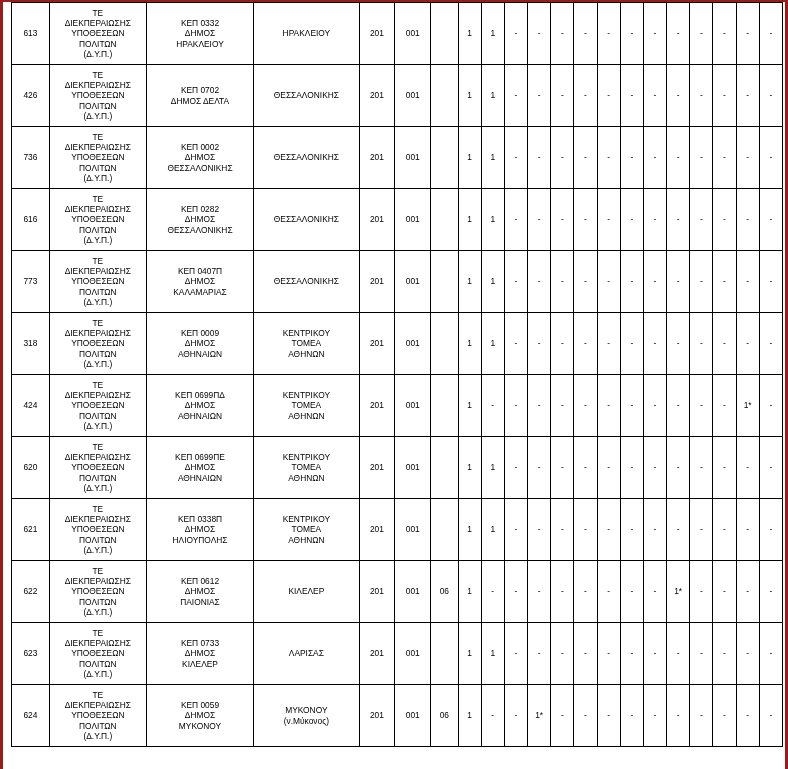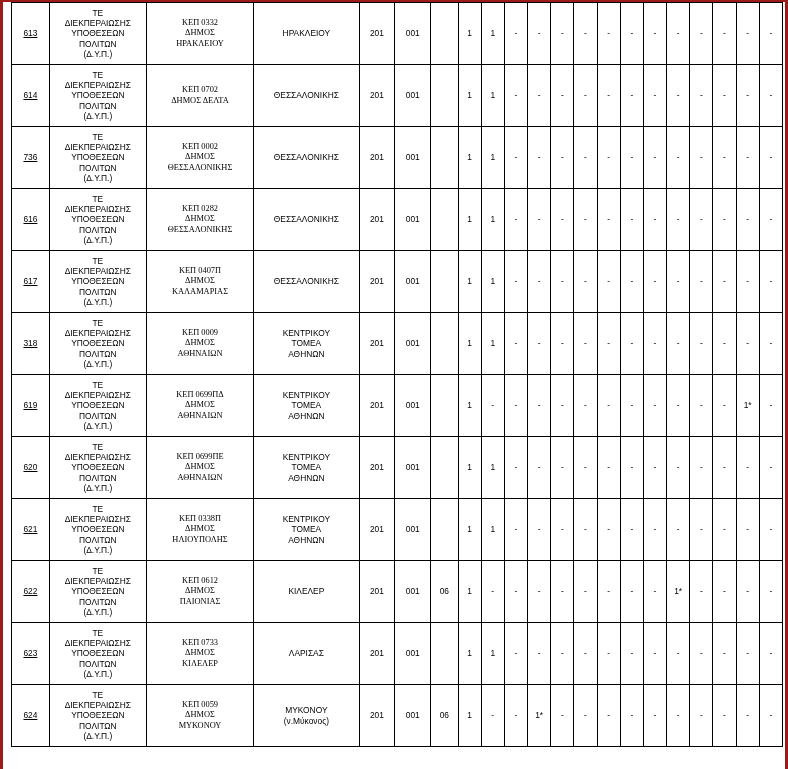--- a/index.html
+++ b/index.html
@@ -47,30 +47,28 @@
     line-height: 10.2px;
     text-align: center;
     vertical-align: middle;
     padding: 1px 1px;
     color: #000;
     overflow: hidden;
     white-space: pre-line;
   }
   td.c-num {
     font-size: 9.4px;
-    text-decoration: underline;
   }
   td.c-cat {
     font-size: 8.2px;
     line-height: 10px;
   }
   td.c-unit {
     font-size: 8.6px;
     line-height: 10.4px;
-    font-family: Liberation Serif, serif;
   }
   td.c-region {
     font-size: 8.6px;
     line-height: 10.4px;
   }
   td.c-code, td.c-code2, td.c-code3 {
     font-size: 8.8px;
   }
   td.c-val {
     font-size: 8.8px;
@@ -129,21 +127,21 @@
             <td class="c-val">-</td>
             <td class="c-val">-</td>
             <td class="c-val">-</td>
             <td class="c-val">-</td>
             <td class="c-val">-</td>
             <td class="c-val">-</td>
             <td class="c-val">-</td>
             <td class="c-val">-</td>
           </tr>
           <tr style="height: 62px;">
-            <td class="c-num">614</td>
+            <td class="c-num">426</td>
             <td class="c-cat">ΤΕ
 ΔΙΕΚΠΕΡΑΙΩΣΗΣ
 ΥΠΟΘΕΣΕΩΝ
 ΠΟΛΙΤΩΝ
 (Δ.Υ.Π.)</td>
             <td class="c-unit">ΚΕΠ 0702
 ΔΗΜΟΣ ΔΕΛΤΑ</td>
             <td class="c-region">ΘΕΣΣΑΛΟΝΙΚΗΣ</td>
             <td class="c-code">201</td>
             <td class="c-code2">001</td>
@@ -215,21 +213,21 @@
             <td class="c-val">-</td>
             <td class="c-val">-</td>
             <td class="c-val">-</td>
             <td class="c-val">-</td>
             <td class="c-val">-</td>
             <td class="c-val">-</td>
             <td class="c-val">-</td>
             <td class="c-val">-</td>
           </tr>
           <tr style="height: 62px;">
-            <td class="c-num">617</td>
+            <td class="c-num">773</td>
             <td class="c-cat">ΤΕ
 ΔΙΕΚΠΕΡΑΙΩΣΗΣ
 ΥΠΟΘΕΣΕΩΝ
 ΠΟΛΙΤΩΝ
 (Δ.Υ.Π.)</td>
             <td class="c-unit">ΚΕΠ 0407Π
 ΔΗΜΟΣ
 ΚΑΛΑΜΑΡΙΑΣ</td>
             <td class="c-region">ΘΕΣΣΑΛΟΝΙΚΗΣ</td>
             <td class="c-code">201</td>
@@ -275,21 +273,21 @@
             <td class="c-val">-</td>
             <td class="c-val">-</td>
             <td class="c-val">-</td>
             <td class="c-val">-</td>
             <td class="c-val">-</td>
             <td class="c-val">-</td>
             <td class="c-val">-</td>
             <td class="c-val">-</td>
           </tr>
           <tr style="height: 62px;">
-            <td class="c-num">619</td>
+            <td class="c-num">424</td>
             <td class="c-cat">ΤΕ
 ΔΙΕΚΠΕΡΑΙΩΣΗΣ
 ΥΠΟΘΕΣΕΩΝ
 ΠΟΛΙΤΩΝ
 (Δ.Υ.Π.)</td>
             <td class="c-unit">ΚΕΠ 0699ΠΔ
 ΔΗΜΟΣ
 ΑΘΗΝΑΙΩΝ</td>
             <td class="c-region">ΚΕΝΤΡΙΚΟΥ
 ΤΟΜΕΑ

